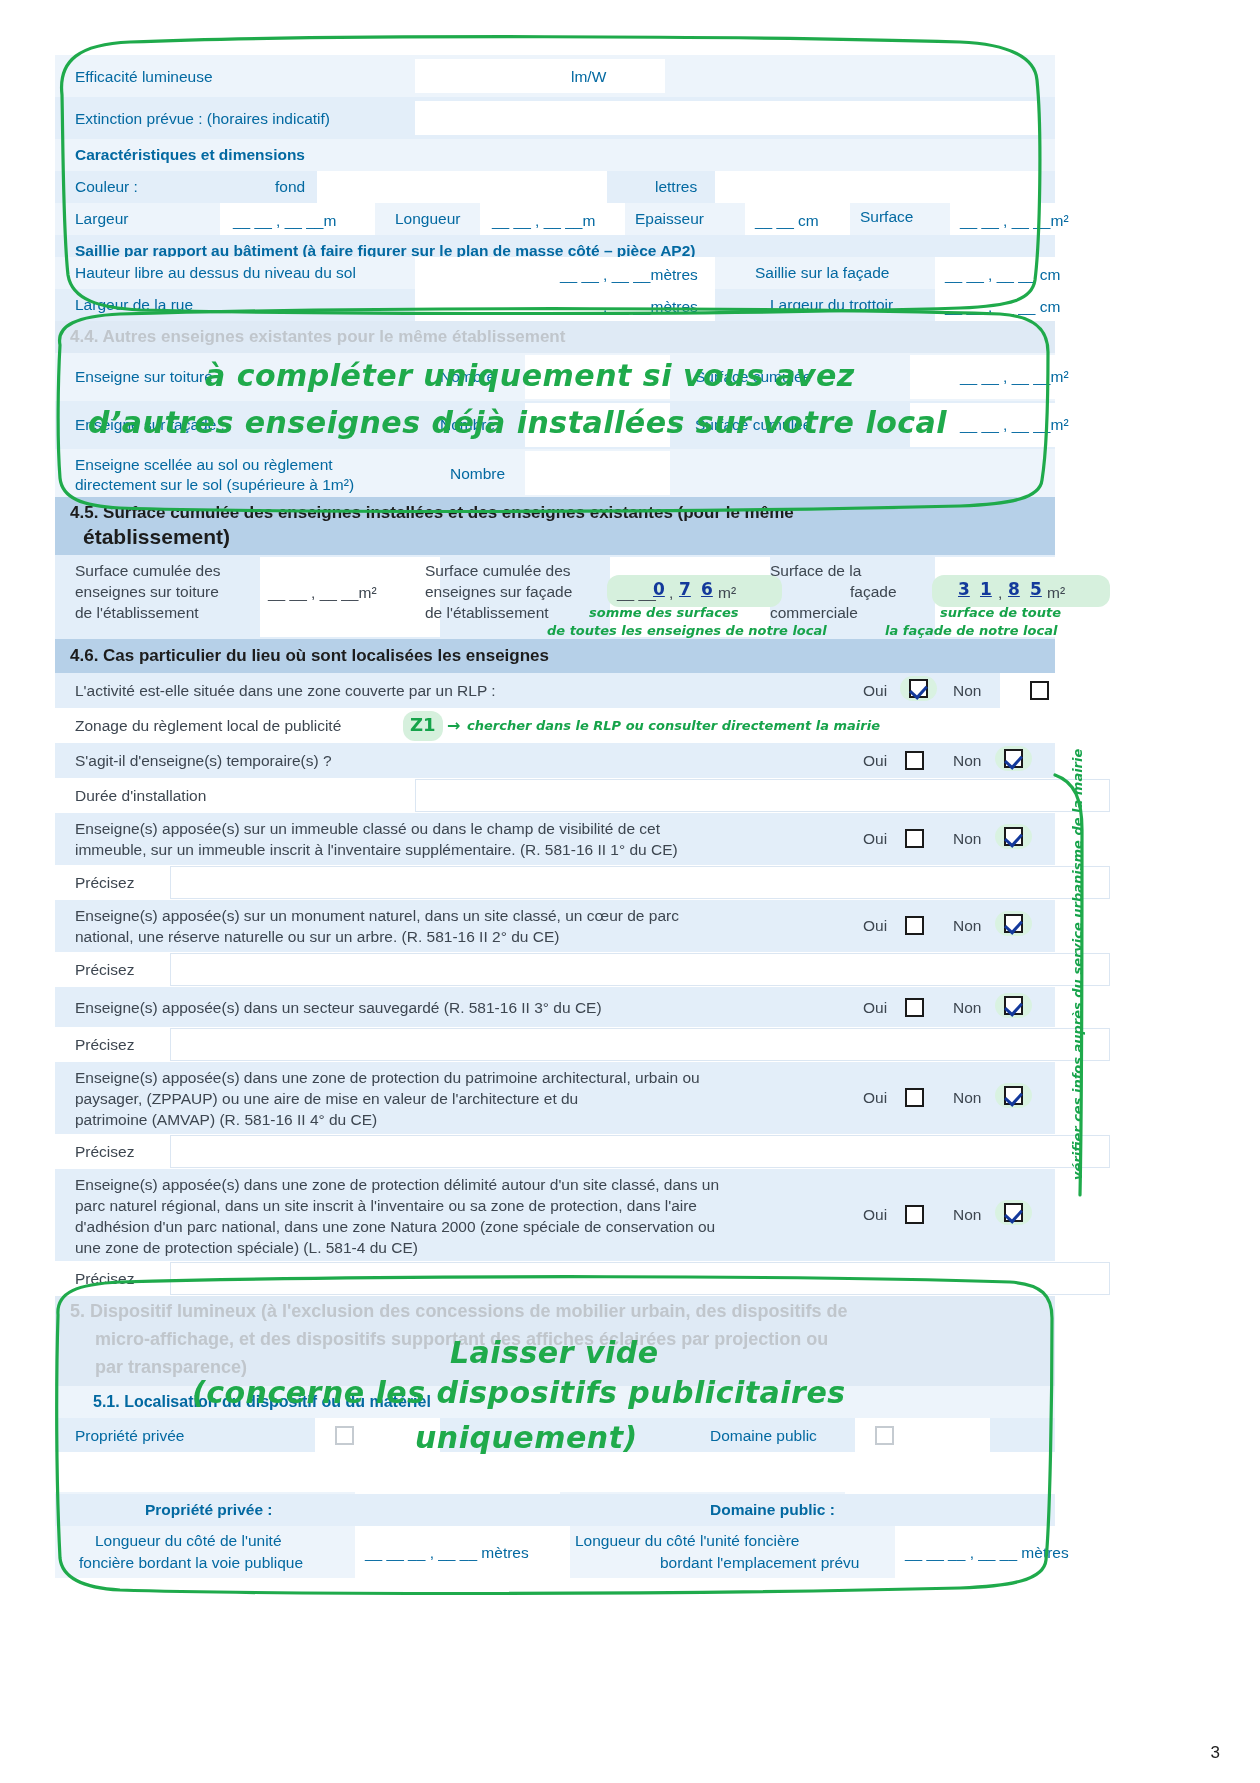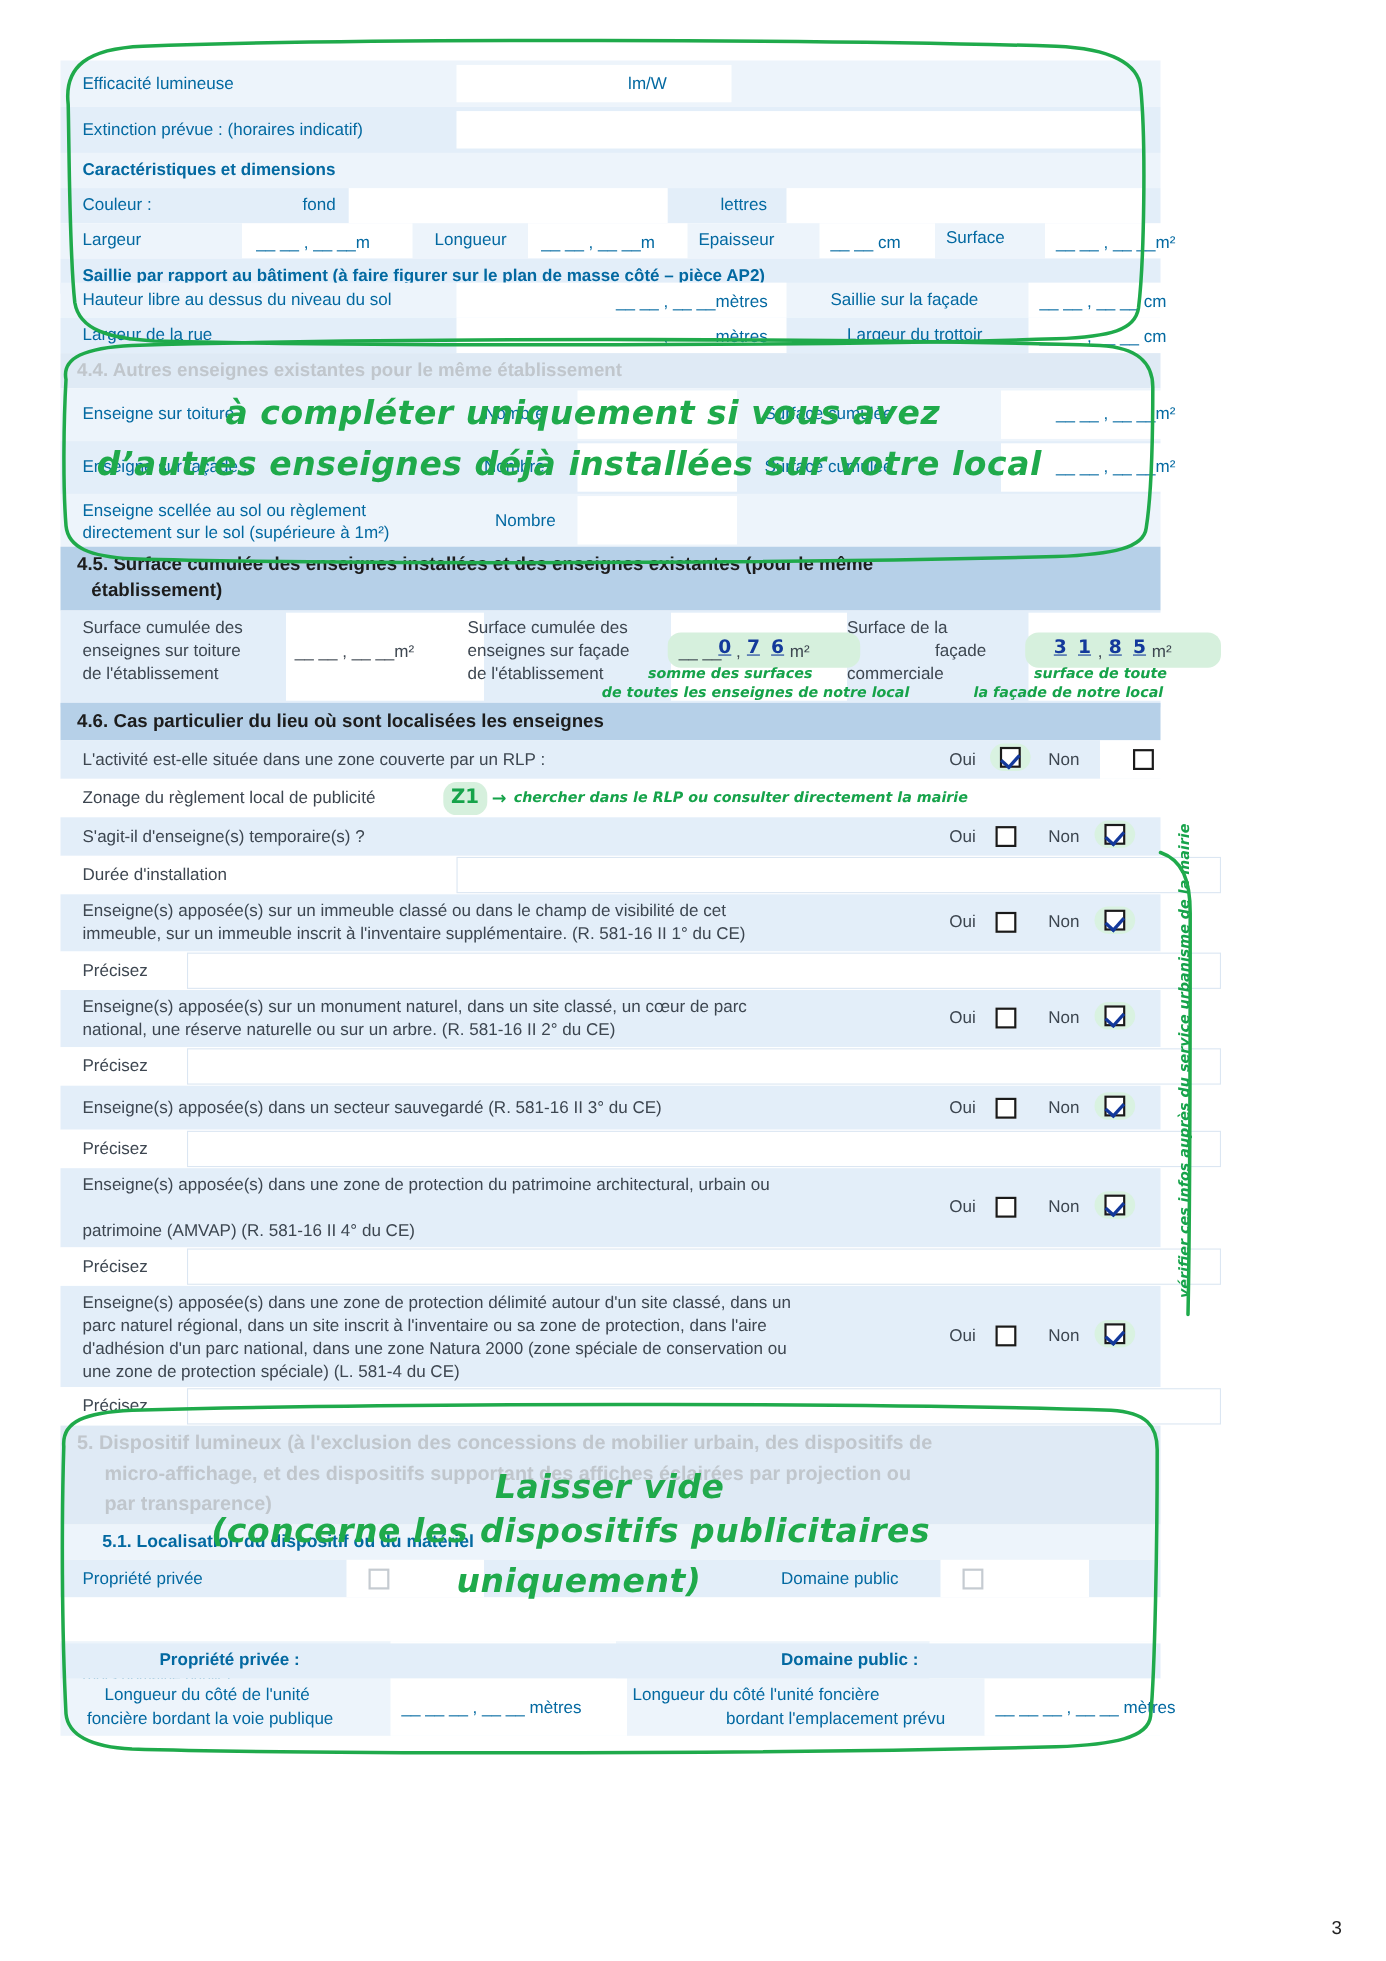--- a/index.html
+++ b/index.html
@@ -149,21 +149,21 @@
 
   <div class="row bandalt" style="left:55px;top:449px;width:1000px;height:48px;">
     <div class="lbl faint" style="left:20px;top:6px;">Enseigne scellée au sol ou règlement</div>
     <div class="lbl faint" style="left:20px;top:26px;">directement sur le sol (supérieure à 1m²)</div>
     <div class="lbl faint" style="left:395px;top:15px;">Nombre</div>
     <div class="fld" style="left:470px;top:2px;width:145px;height:44px;"></div>
   </div>
 
   <div class="row secthead" style="left:55px;top:497px;width:1000px;height:58px;">
     <div class="lbl" style="left:15px;top:6px;font-size:17px;">4.5. Surface cumulée des enseignes installées et des enseignes existantes (pour le même</div>
-    <div class="lbl" style="left:28px;top:30px;font-size:17px;">établissement)</div>
+    <div class="lbl" style="left:28px;top:30px;font-size:21px;">établissement)</div>
   </div>
 
   <div class="row bandlight" style="left:55px;top:555px;width:1000px;height:88px;">
 
     <div class="lbl dark" style="left:20px;top:6px;">Surface cumulée des</div>
     <div class="lbl dark" style="left:20px;top:27px;">enseignes sur  toiture</div>
     <div class="lbl dark" style="left:20px;top:48px;">de l'établissement</div>
     <div class="fld" style="left:205px;top:2px;width:180px;height:80px;"></div>
     <div class="lbl dark" style="left:213px;top:28px;">__ __ , __ __m²</div>
 
@@ -273,20 +273,21 @@
       <div class="cb checked" style="position:relative;"></div>
     </div>
   </div>
   <div class="row bandwhite" style="left:55px;top:1027px;width:1000px;height:35px;">
     <div class="lbl dark" style="left:20px;top:8px;">Précisez</div>
     <div class="fld" style="left:115px;top:1px;width:940px;height:33px;border:1px solid #dbe6f2;"></div>
   </div>
 
   <div class="row bandlight" style="left:55px;top:1062px;width:1000px;height:72px;">
     <div class="lbl dark" style="left:20px;top:6px;">Enseigne(s) apposée(s) dans une zone de protection du patrimoine architectural, urbain ou</div>
+    <div class="lbl dark" style="left:20px;top:27px;">paysager,  (ZPPAUP) ou une aire de mise en valeur de l'architecture et du</div>
     <div class="lbl dark" style="left:20px;top:48px;">patrimoine (AMVAP) (R. 581-16 II 4° du CE)</div>
     <div class="lbl dark" style="left:808px;top:26px;">Oui</div>
     <div class="cb" style="left:850px;top:26px;"></div>
     <div class="lbl dark" style="left:898px;top:26px;">Non</div>
     <div class="cbwrap hlbox" style="left:940px;top:21px;">
       <div class="cb checked" style="position:relative;"></div>
     </div>
   </div>
   <div class="row bandwhite" style="left:55px;top:1134px;width:1000px;height:35px;">
     <div class="lbl dark" style="left:20px;top:8px;">Précisez</div>

